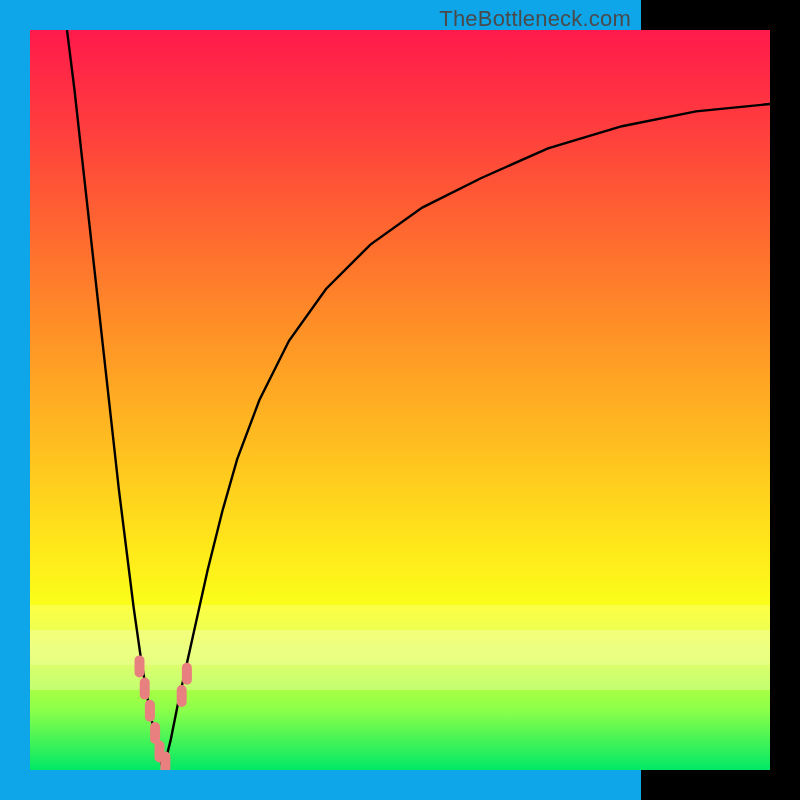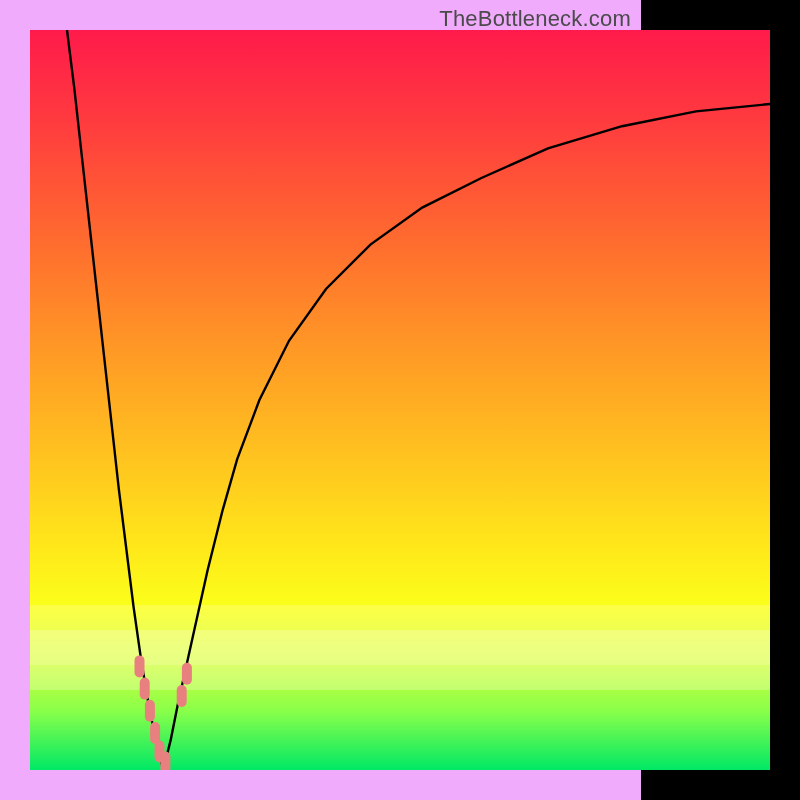--- a/index.html
+++ b/index.html
@@ -8,21 +8,21 @@
     width: 800px;
     height: 800px;
     overflow: hidden;
     background: #000;
     font-family: Arial, Helvetica, sans-serif;
   }
   .frame {
     position: relative;
     width: 641px;
     height: 800px;
-    background: #f0abfc;
+    background: #0ea5e9;
   }
   .plot {
     position: absolute;
     left: 30px;
     top: 30px;
     width: 740px;
     height: 740px;
     background: linear-gradient(to bottom,
       #ff1a4b 0%,
       #ff3a3f 12%,

